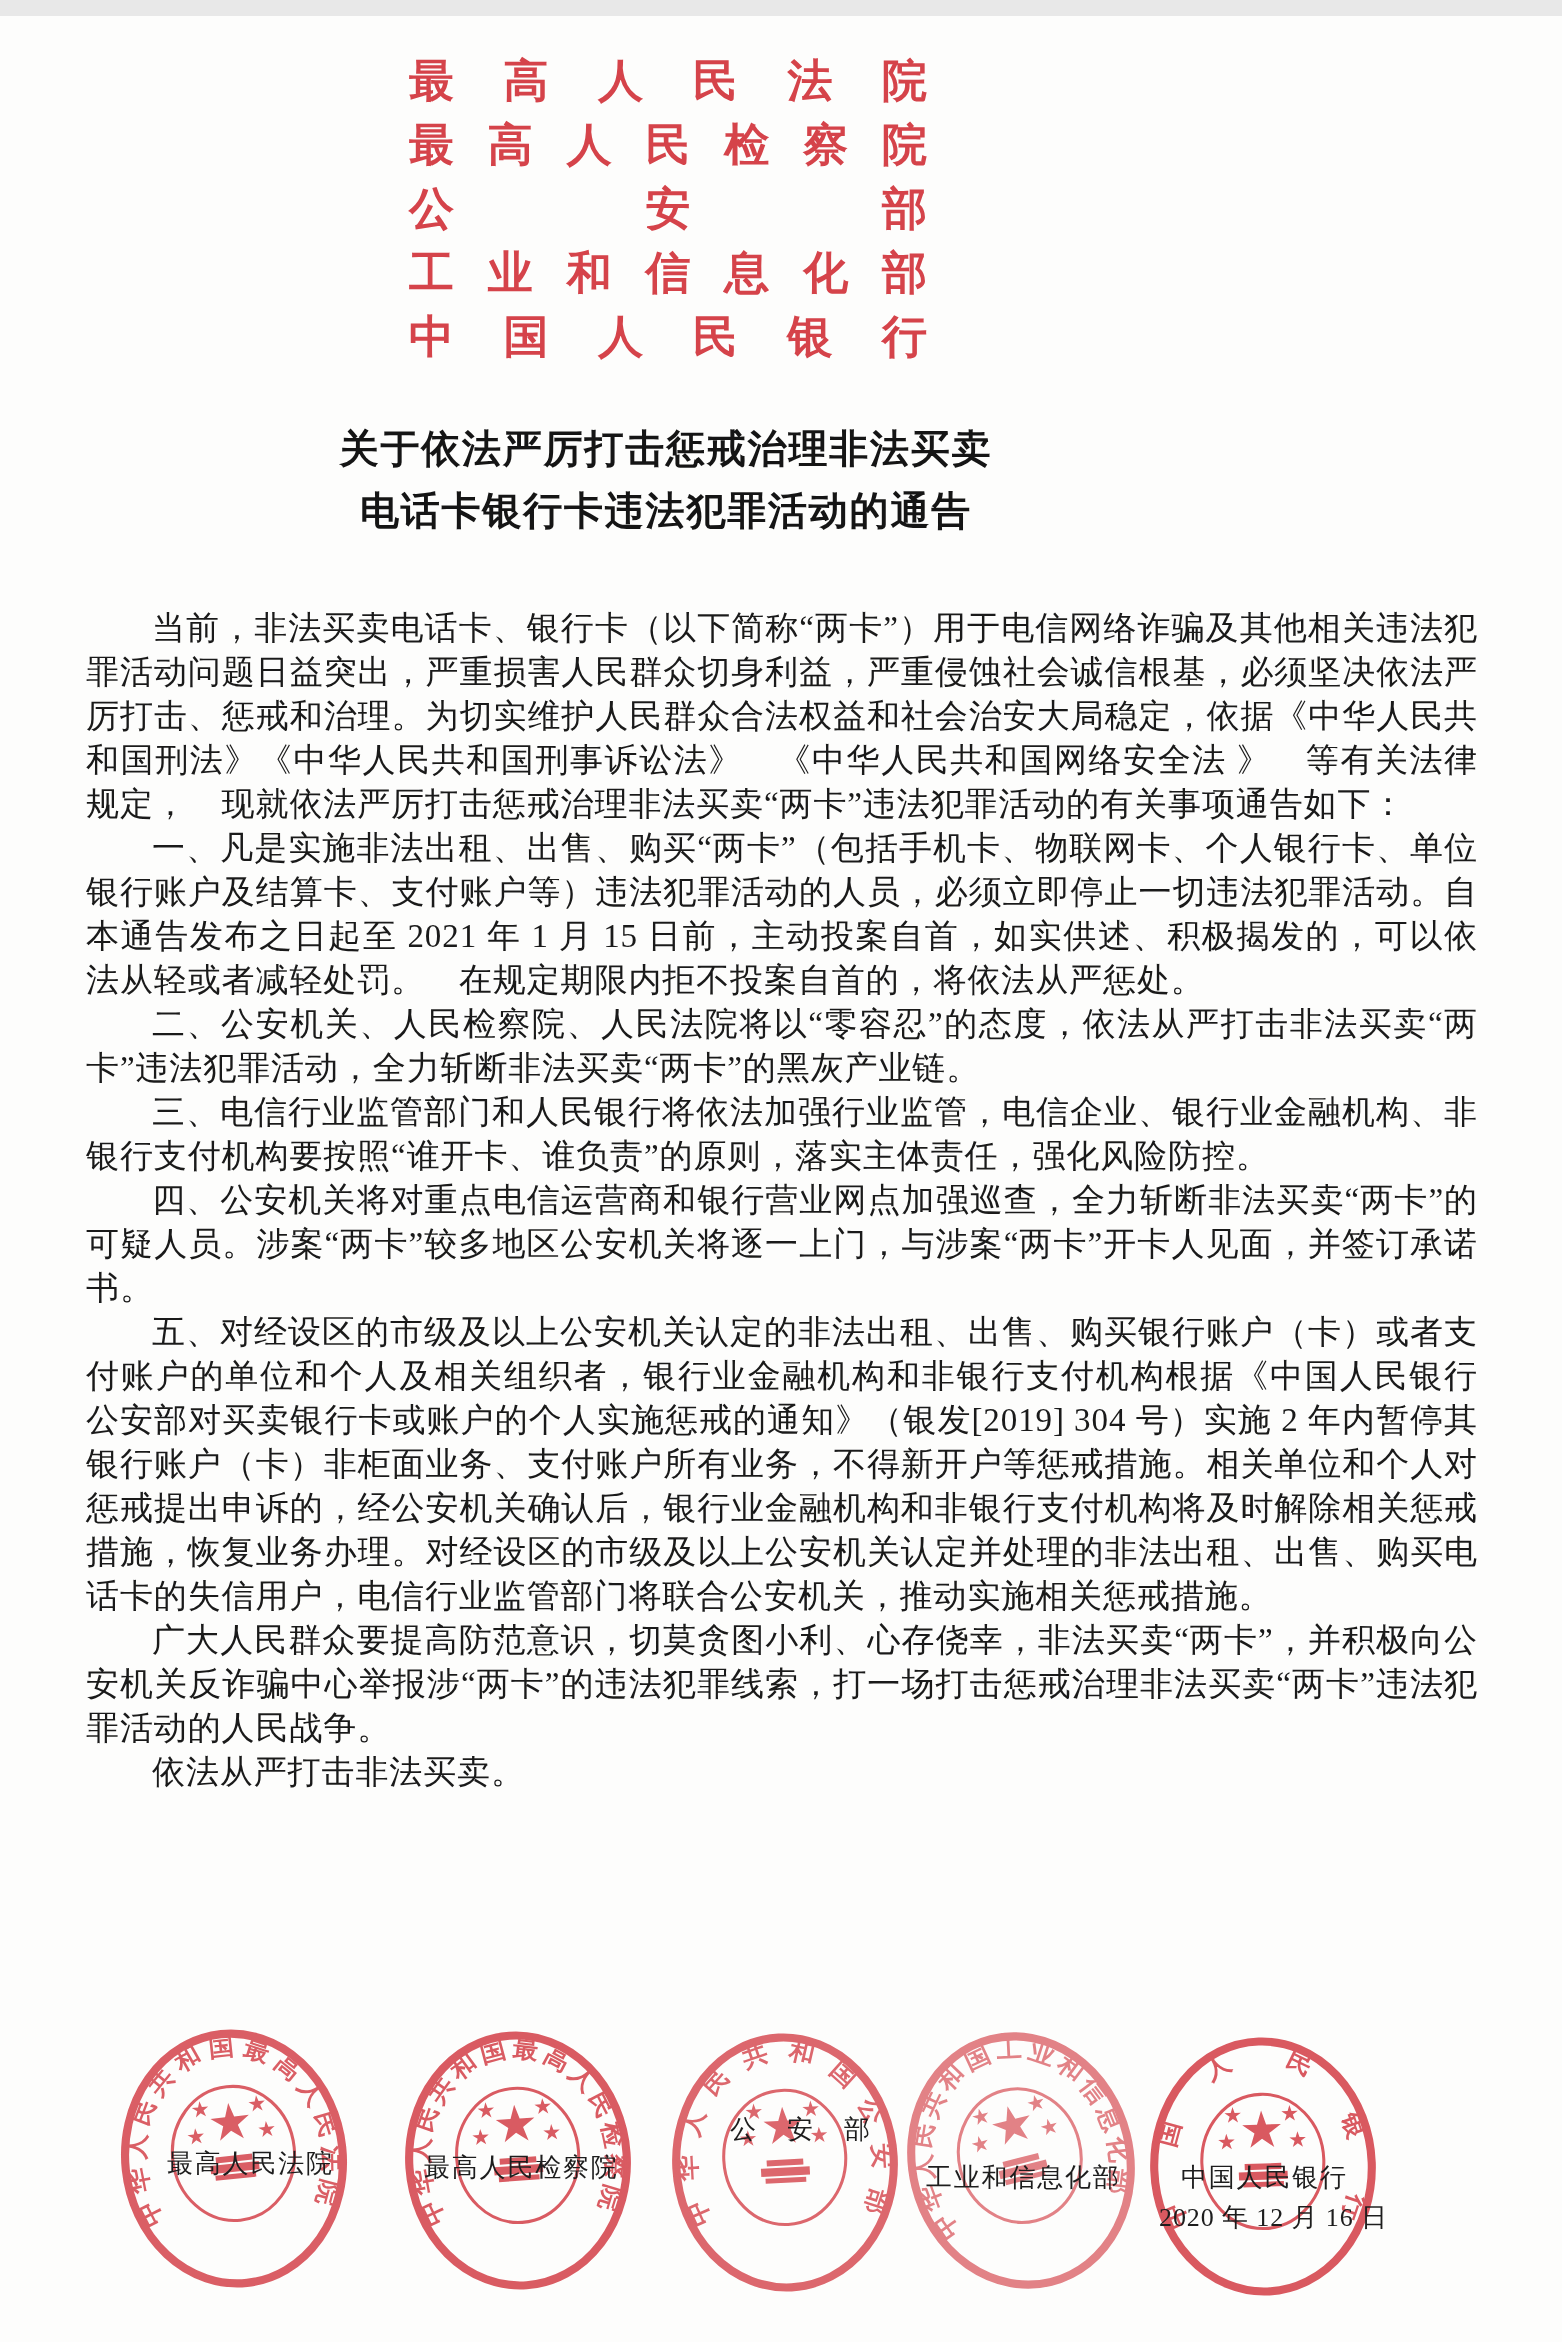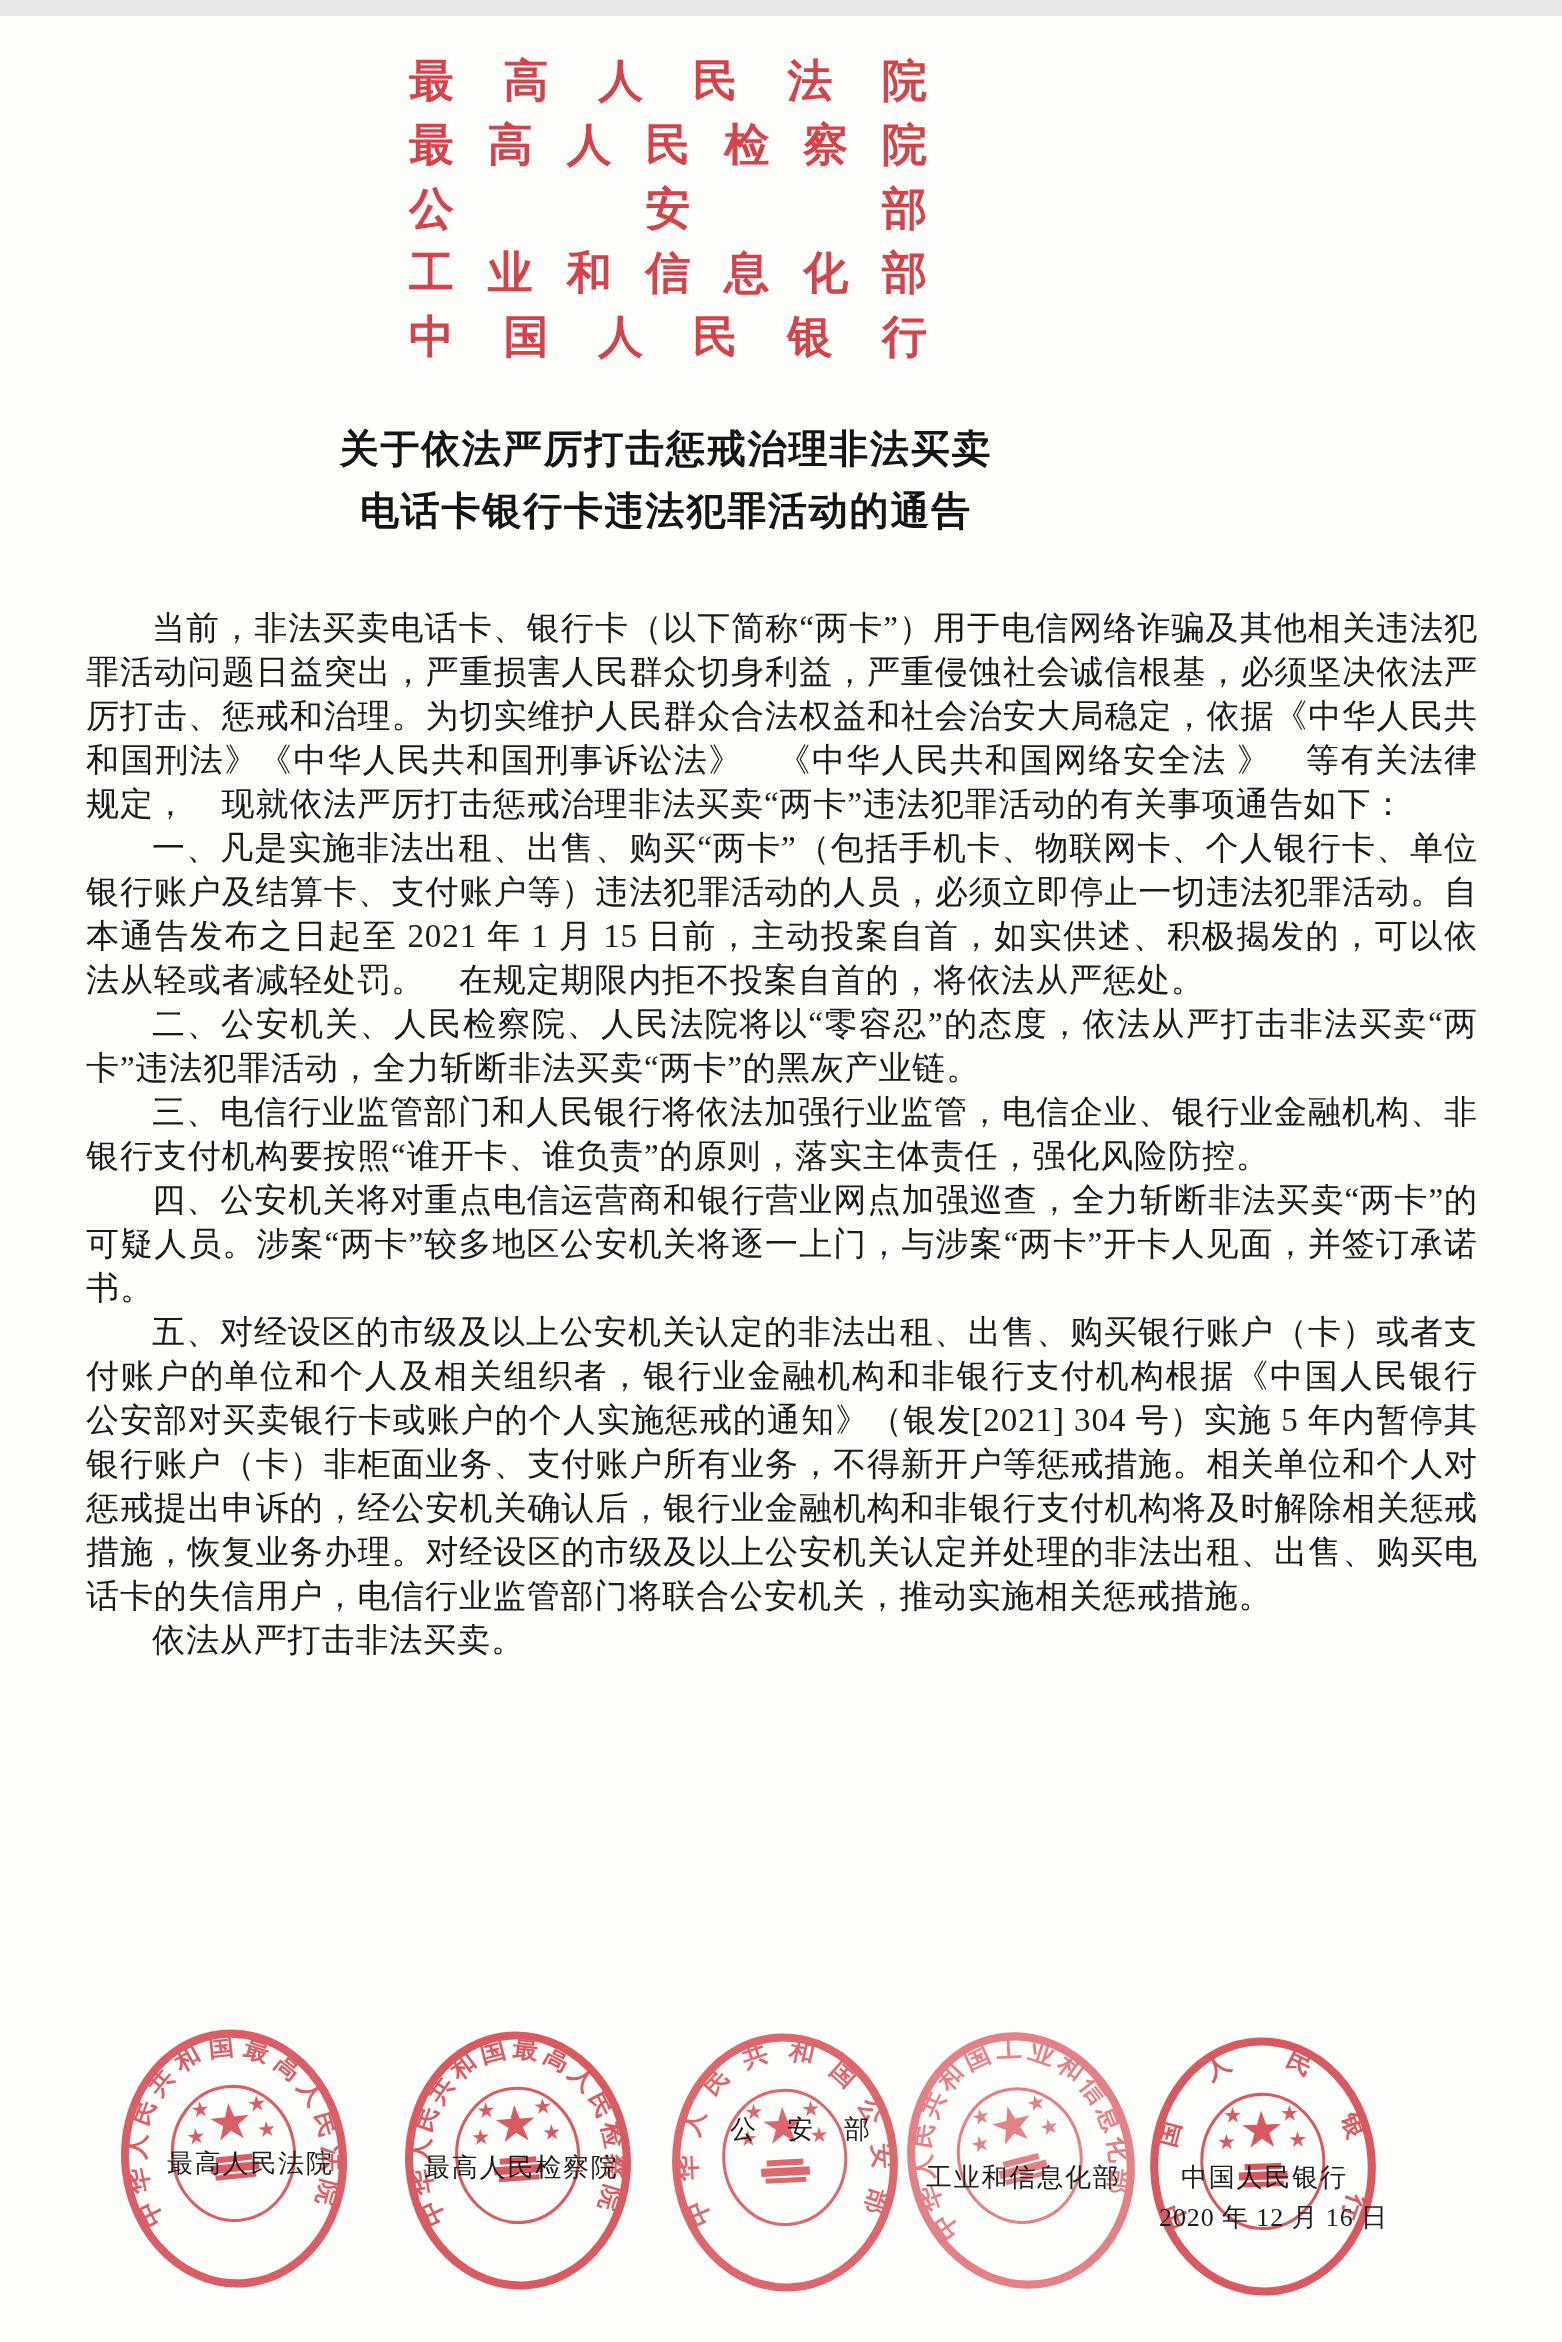--- a/index.html
+++ b/index.html
@@ -88,21 +88,22 @@
     <div>关于依法严厉打击惩戒治理非法买卖</div>
     <div>电话卡银行卡违法犯罪活动的通告</div>
   </div>
 
   <div class="body">
     <p>当前，非法买卖电话卡、银行卡（以下简称“两卡”）用于电信网络诈骗及其他相关违法犯罪活动问题日益突出，严重损害人民群众切身利益，严重侵蚀社会诚信根基，必须坚决依法严厉打击、惩戒和治理。为切实维护人民群众合法权益和社会治安大局稳定，依据《中华人民共和国刑法》《中华人民共和国刑事诉讼法》　《中华人民共和国网络安全法 》　等有关法律规定，　现就依法严厉打击惩戒治理非法买卖“两卡”违法犯罪活动的有关事项通告如下：</p>
     <p>一、凡是实施非法出租、出售、购买“两卡”（包括手机卡、物联网卡、个人银行卡、单位银行账户及结算卡、支付账户等）违法犯罪活动的人员，必须立即停止一切违法犯罪活动。自本通告发布之日起至 2021 年 1 月 15 日前，主动投案自首，如实供述、积极揭发的，可以依法从轻或者减轻处罚。　在规定期限内拒不投案自首的，将依法从严惩处。</p>
     <p>二、公安机关、人民检察院、人民法院将以“零容忍”的态度，依法从严打击非法买卖“两卡”违法犯罪活动，全力斩断非法买卖“两卡”的黑灰产业链。</p>
     <p>三、电信行业监管部门和人民银行将依法加强行业监管，电信企业、银行业金融机构、非银行支付机构要按照“谁开卡、谁负责”的原则，落实主体责任，强化风险防控。</p>
     <p>四、公安机关将对重点电信运营商和银行营业网点加强巡查，全力斩断非法买卖“两卡”的可疑人员。涉案“两卡”较多地区公安机关将逐一上门，与涉案“两卡”开卡人见面，并签订承诺书。</p>
-    <p>五、对经设区的市级及以上公安机关认定的非法出租、出售、购买银行账户（卡）或者支付账户的单位和个人及相关组织者，银行业金融机构和非银行支付机构根据《中国人民银行　公安部对买卖银行卡或账户的个人实施惩戒的通知》（银发[2021] 304 号）实施 5 年内暂停其银行账户（卡）非柜面业务、支付账户所有业务，不得新开户等惩戒措施。相关单位和个人对惩戒提出申诉的，经公安机关确认后，银行业金融机构和非银行支付机构将及时解除相关惩戒措施，恢复业务办理。对经设区的市级及以上公安机关认定并处理的非法出租、出售、购买电话卡的失信用户，电信行业监管部门将联合公安机关，推动实施相关惩戒措施。</p>
+    <p>五、对经设区的市级及以上公安机关认定的非法出租、出售、购买银行账户（卡）或者支付账户的单位和个人及相关组织者，银行业金融机构和非银行支付机构根据《中国人民银行　公安部对买卖银行卡或账户的个人实施惩戒的通知》（银发[2019] 304 号）实施 2 年内暂停其银行账户（卡）非柜面业务、支付账户所有业务，不得新开户等惩戒措施。相关单位和个人对惩戒提出申诉的，经公安机关确认后，银行业金融机构和非银行支付机构将及时解除相关惩戒措施，恢复业务办理。对经设区的市级及以上公安机关认定并处理的非法出租、出售、购买电话卡的失信用户，电信行业监管部门将联合公安机关，推动实施相关惩戒措施。</p>
+    <p>广大人民群众要提高防范意识，切莫贪图小利、心存侥幸，非法买卖“两卡”，并积极向公安机关反诈骗中心举报涉“两卡”的违法犯罪线索，打一场打击惩戒治理非法买卖“两卡”违法犯罪活动的人民战争。</p>
     <p>依法从严打击非法买卖。</p>
   </div>
 
   <div class="seal seal-0">
     <svg viewBox="0 0 240 270">
       <ellipse class="seal-ring" cx="120" cy="135" rx="107" ry="123" stroke-width="8"></ellipse>
       <path id="sealArc0" class="arc-path" d="M57.8 207.1 A 88 102 0 1 1 182.2 207.1"></path>
       <text class="ring-text"><textPath href="#sealArc0" startOffset="50%" text-anchor="middle" textLength="410" lengthAdjust="spacing">中华人民共和国最高人民法院</textPath></text>
       <g>
         <ellipse class="emblem-stroke" cx="120" cy="130" rx="60" ry="66" stroke-width="3"></ellipse>

